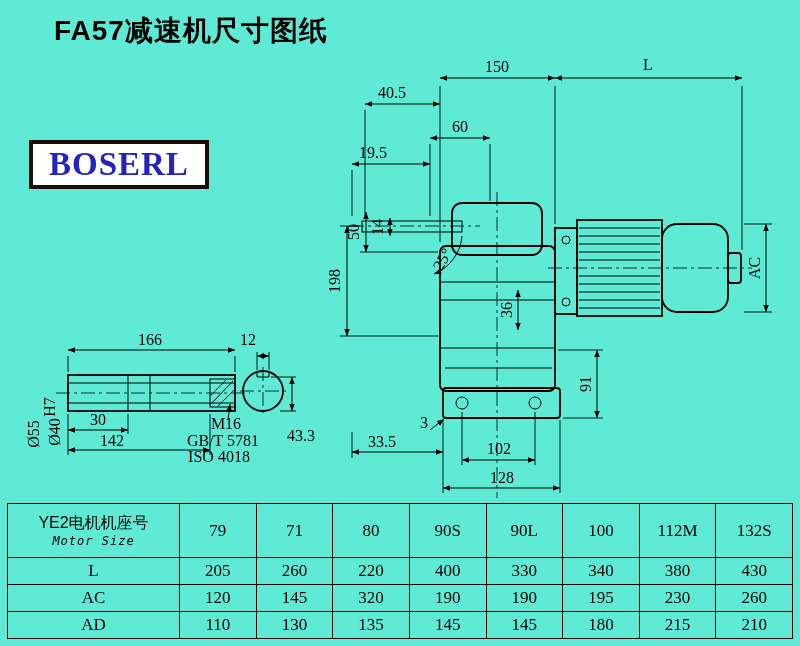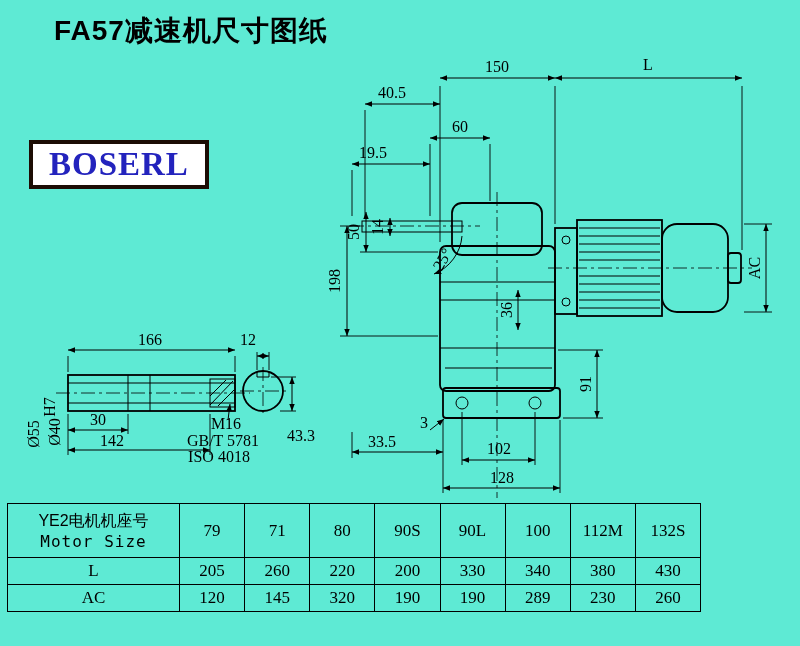--- a/index.html
+++ b/index.html
@@ -16,28 +16,28 @@
                color:#2323bd; letter-spacing:1px; }
 
   svg.draw { position:absolute; left:0; top:0; }
   svg text { font-family:"Liberation Serif", serif; font-size:16px; fill:#000; }
   .out  { stroke:#000; stroke-width:1.8; fill:none; }
   .thin { stroke:#000; stroke-width:1; fill:none; }
   .ext  { stroke:#000; stroke-width:0.9; }
   .dim  { stroke:#000; stroke-width:1; marker-start:url(#ar); marker-end:url(#ar); }
   .cl   { stroke:#000; stroke-width:0.8; stroke-dasharray:14 4 3 4; }
 
-  table.spec { position:absolute; left:7px; top:503px; width:694px;
+  table.spec { position:absolute; left:7px; top:503px; width:786px;
                border-collapse:collapse; table-layout:fixed; text-align:center;
                font-size:17px; }
   table.spec td { border:1.6px solid #000; height:27px; padding:0;
                   font-family:"Liberation Serif", serif; }
   table.spec tr.hdr td { height:54px; }
   .cnline { font-family:"Liberation Sans", sans-serif; font-size:16px; }
-  .mono   { font-family:"DejaVu Sans Mono", monospace; font-size:16px; letter-spacing:1px; }
+  .mono   { font-family:"DejaVu Sans Mono", monospace; font-size:12px; letter-spacing:1px;font-style:italic; }
 </style>
 </head>
 <body>
 
 <div class="stage">
 
   <div class="title">FA57减速机尺寸图纸</div>
 
   <div class="logo">
     <span>BOSERL</span>
@@ -239,33 +239,44 @@
         <td>90L</td>
         <td>100</td>
         <td>112M</td>
         <td>132S</td>
       </tr>
       <tr>
         <td>L</td>
         <td>205</td>
         <td>260</td>
         <td>220</td>
-        <td>200</td>
+        <td>400</td>
         <td>330</td>
         <td>340</td>
         <td>380</td>
         <td>430</td>
       </tr>
       <tr>
         <td>AC</td>
         <td>120</td>
         <td>145</td>
         <td>320</td>
         <td>190</td>
         <td>190</td>
-        <td>289</td>
+        <td>195</td>
         <td>230</td>
         <td>260</td>
       </tr>
+      <tr>
+        <td>AD</td>
+        <td>110</td>
+        <td>130</td>
+        <td>135</td>
+        <td>145</td>
+        <td>145</td>
+        <td>180</td>
+        <td>215</td>
+        <td>210</td>
+      </tr>
     </tbody>
   </table>
 
 </div>
 
 </body></html>

